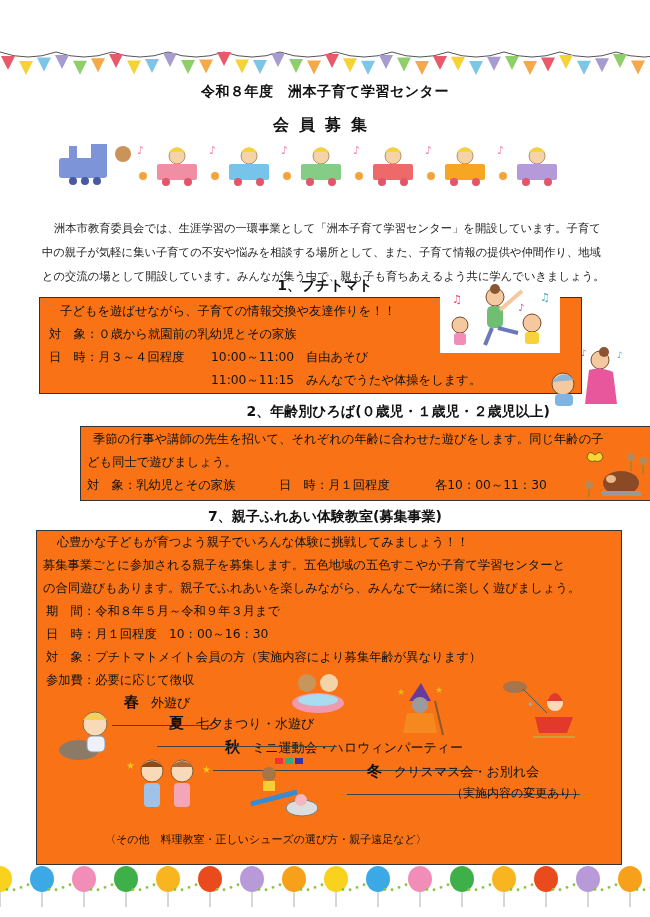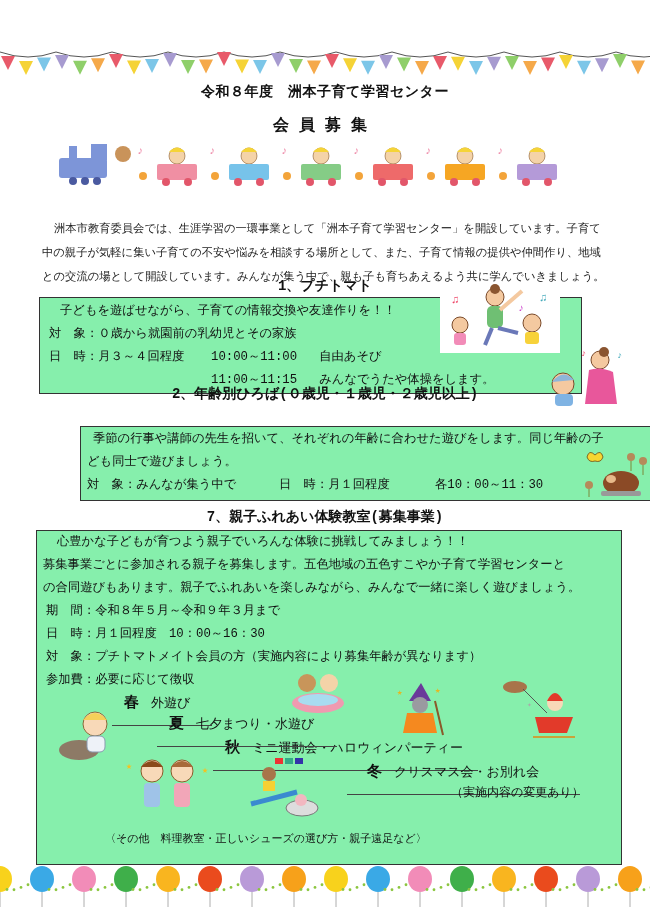--- a/index.html
+++ b/index.html
@@ -1,25 +1,25 @@
 <!DOCTYPE html>
 <html><head>
 <meta charset="utf-8">
 <style>
   html,body{margin:0;padding:0;background:#fff;}
   body{width:650px;height:917px;position:relative;overflow:hidden;font-family:"DejaVu Sans","Liberation Sans",sans-serif;color:#111;}
-  .abs{position:absolute;font-family:Liberation Mono, monospace;}
+  .abs{position:absolute;}
   .bunting{left:0;top:44px;width:650px;height:36px;}
   .balloons{left:0;top:863px;width:650px;height:54px;}
   .subtitle{left:0;width:650px;top:83px;text-align:center;font-weight:bold;font-size:14px;letter-spacing:0.5px;}
   .title{left:0;width:650px;top:115px;text-align:center;font-weight:bold;font-size:16px;letter-spacing:10px;}
   .train{left:55px;top:140px;width:540px;height:50px;}
   .intro{left:42px;top:205px;width:570px;font-family:"DejaVu Serif","Liberation Serif",serif;font-size:11.3px;line-height:24px;color:#222;text-indent:12px;margin-top:12px;}
   .sec-head{font-weight:bold;font-size:14px;text-align:center;}
-  .box{border:1.2px solid #333;background:#86efac;}
+  .box{border:1.2px solid #333;background:#f97316;}
   .box .ln{font-size:12.3px;line-height:23.5px;white-space:nowrap;}
   .u{border-bottom:1.5px solid #444;white-space:nowrap;font-size:13px;padding:0 8px 13px 0;}
   .season b{font-size:15px;margin-right:12px;}
   svg{display:block;}
 </style>
 </head>
 <body>
 
 <div class="abs bunting">
   <svg width="650" height="36" id="bunting-svg">
@@ -173,26 +173,26 @@
     <circle cx="59" cy="6" r="5" fill="#8a5530"></circle>
     <path d="M44 24 Q55 20 68 26 L72 58 L40 58 Z" fill="#e8579b"></path>
     <circle cx="18" cy="38" r="11" fill="#f4c9a0" stroke="#7a4a2a"></circle>
     <path d="M7 36 Q18 22 29 34" fill="#8fb5d9"></path>
     <rect x="10" y="48" width="18" height="12" rx="4" fill="#7fb3e3"></rect>
     <text x="36" y="10" font-size="9" fill="#e46">♪</text>
     <text x="72" y="12" font-size="9" fill="#4ab">♪</text>
   </svg>
 </div>
 
-<div class="abs sec-head" style="left:100px;width:450px;top:385px;">2、年齢別ひろば(０歳児・１歳児・２歳児以上)</div>
+<div class="abs sec-head" style="left:100px;width:450px;top:403px;text-align:right;">2、年齢別ひろば(０歳児・１歳児・２歳児以上)</div>
 <div class="abs box" style="left:36px;top:426px;width:584px;height:73px;margin-left:44px;">
   <div class="abs ln" style="left:12px;top:1px;">季節の行事や講師の先生を招いて、それぞれの年齢に合わせた遊びをします。同じ年齢の子</div>
   <div class="abs ln" style="left:6px;top:24px;">ども同士で遊びましょう。</div>
   <div class="abs ln" style="left:6px;top:47px;">
-    <span>対　象：</span><span>みんなが集う中で</span>
+    <span>対　象：</span><span>乳幼児とその家族</span>
   </div>
   <div class="abs ln" style="left:198px;top:47px;">
     <span>日　時：</span><span>月１回程度</span>
   </div>
   <div class="abs ln" style="left:354px;top:47px;">各10：00～11：30</div>
   <div class="abs" style="left:500px;top:22px;width:70px;height:48px;">
     <svg width="70" height="48">
       <path d="M14 6 Q8 0 6 8 Q8 14 14 12 Q20 14 22 8 Q20 0 14 6Z" fill="#f6d632" stroke="#6a4a10" stroke-width="0.8"></path>
       <ellipse cx="40" cy="34" rx="18" ry="12" fill="#8b4a26"></ellipse>
       <ellipse cx="30" cy="30" rx="5" ry="4" fill="#e8b98a"></ellipse>

